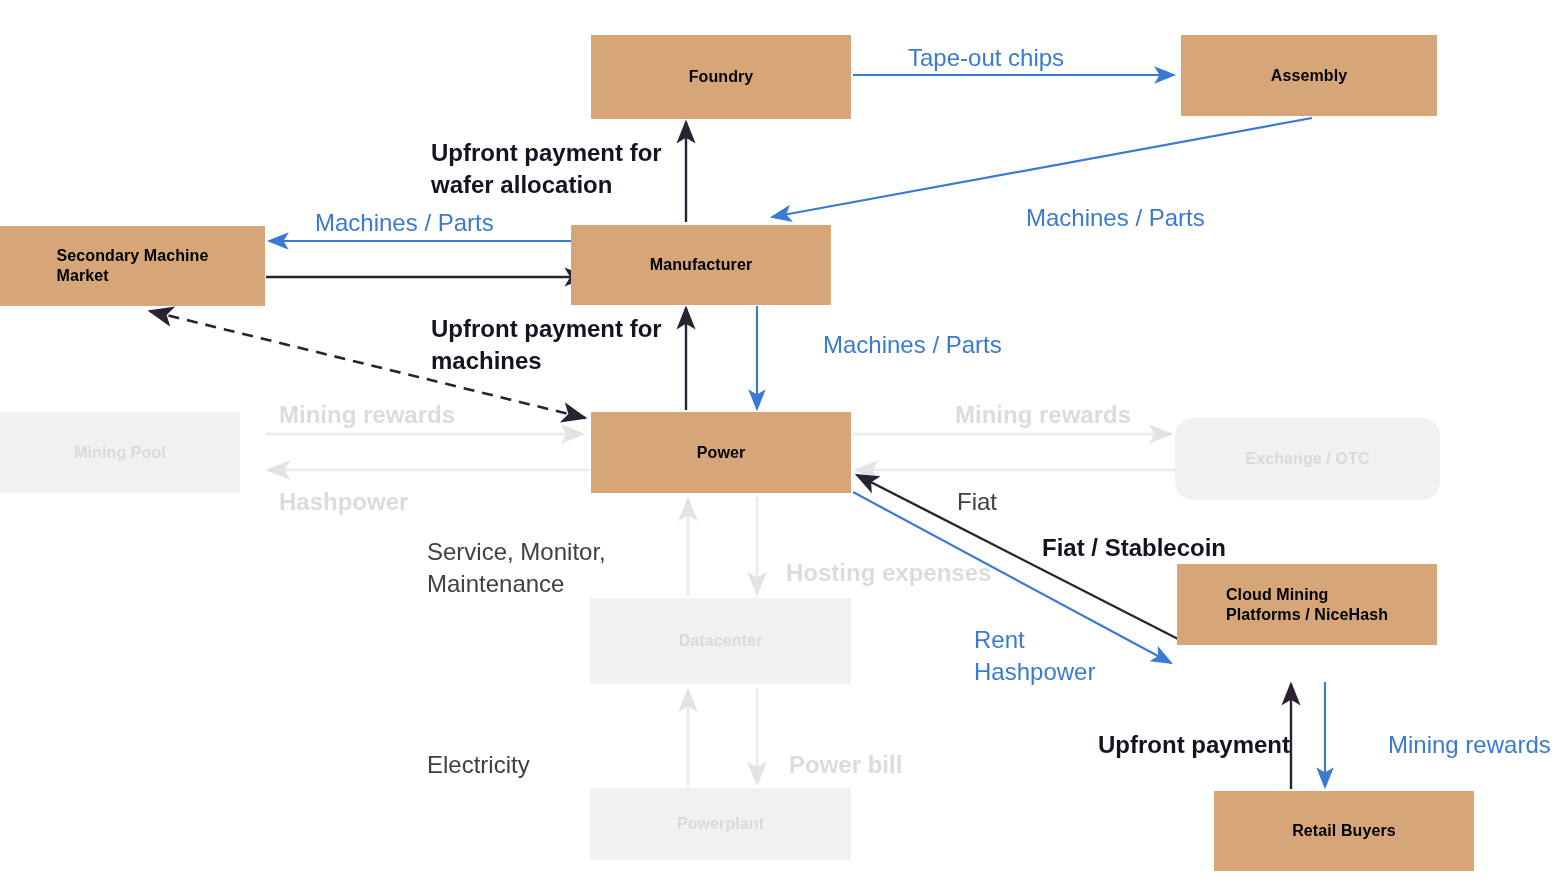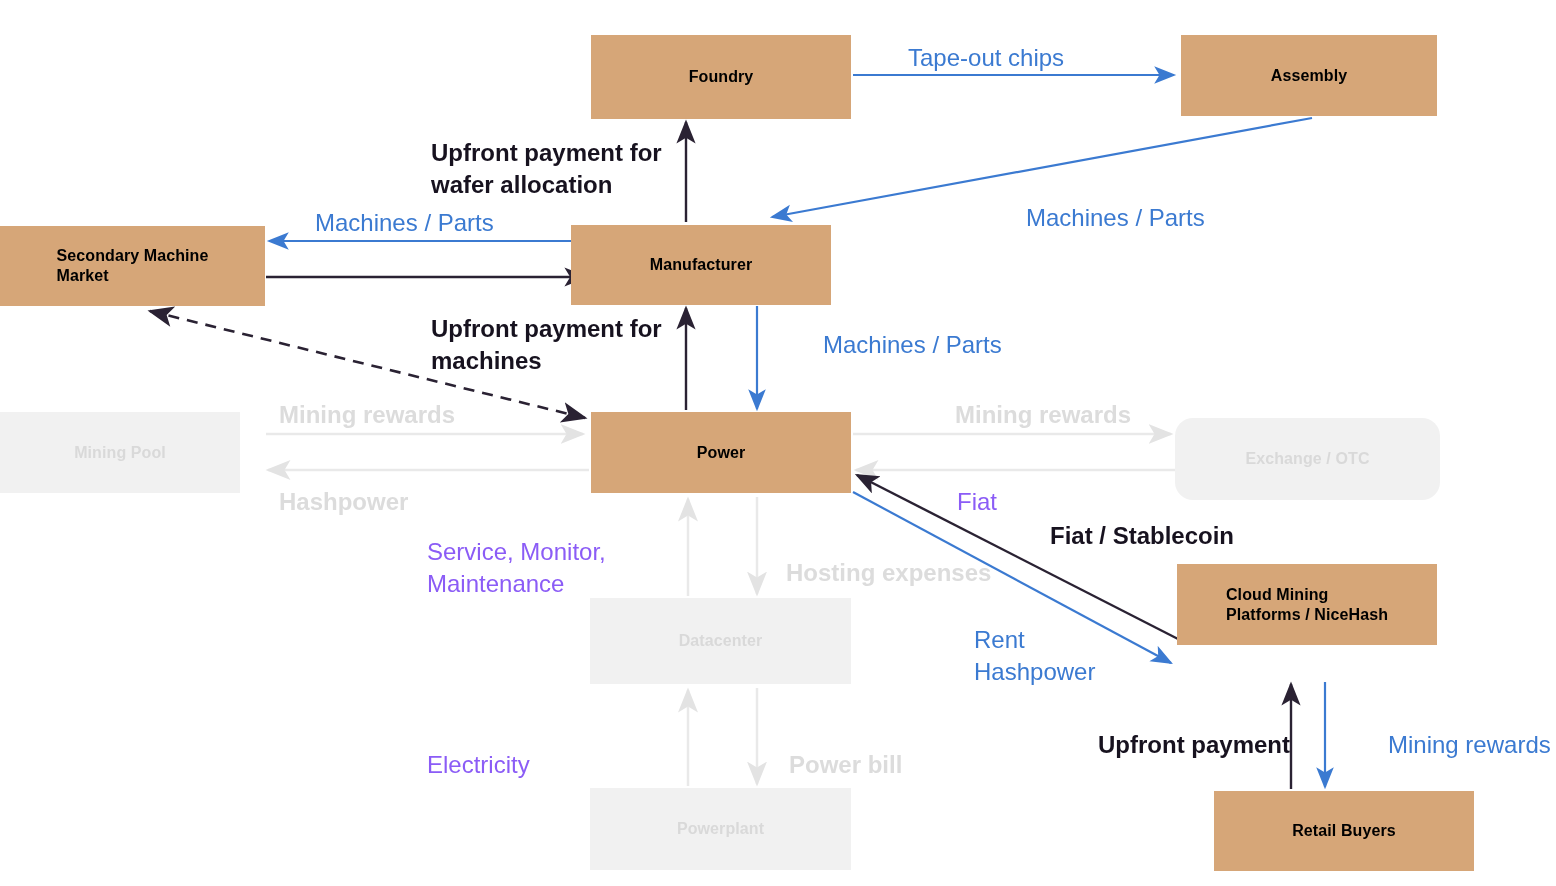--- a/index.html
+++ b/index.html
@@ -57,21 +57,21 @@
   }
   .lbl-blue {
     color: #3b7ad1;
     font-weight: normal;
   }
   .lbl-faded {
     color: #dcdcdc;
     font-weight: bold;
   }
   .lbl-faded-thin {
-    color: #8b5cf6;
+    color: #404040;
     font-weight: normal;
   }
 </style>
 </head>
 <body>
 
 <div id="canvas">
 
   <svg class="edges" viewBox="0 0 1556 886" xmlns="http://www.w3.org/2000/svg">
     <defs>
@@ -185,21 +185,21 @@
 Platforms / NiceHash</div>
 
   <div class="node" style="left: 1171px; top: 791px; width: 260px; height: 80px; white-space: pre-line; margin-left: 43px;">Retail Buyers</div>
 
   <div class="node faded" style="left: 0px; top: 412px; width: 240px; height: 81px; white-space: pre-line;">Mining Pool</div>
 
   <div class="node faded" style="left: 1175px; top: 418px; width: 265px; height: 82px; white-space: pre-line; border-radius: 18px;">Exchange / OTC</div>
 
   <div class="node faded" style="left: 590px; top: 598px; width: 261px; height: 86px; white-space: pre-line;">Datacenter</div>
 
-  <div class="node faded" style="left: 590px; top: 788px; width: 261px; height: 82px; white-space: pre-line;">Powerplant</div>
+  <div class="node faded" style="left: 590px; top: 788px; width: 261px; height: 72px; white-space: pre-line;">Powerplant</div>
 
   <div class="edge-label lbl-blue" style="left:908px; top:42px;">Tape-out chips</div>
 
   <div class="edge-label lbl-dark" style="left:431px; top:137px;">Upfront payment for
 wafer allocation</div>
 
   <div class="edge-label lbl-blue" style="left:1026px; top:202px;">Machines / Parts</div>
 
   <div class="edge-label lbl-blue" style="left:315px; top:207px;">Machines / Parts</div>
 
@@ -218,21 +218,21 @@
 
   <div class="edge-label lbl-faded-thin" style="left:427px; top:536px;">Service, Monitor,
 Maintenance</div>
 
   <div class="edge-label lbl-faded" style="left:786px; top:557px;">Hosting expenses</div>
 
   <div class="edge-label lbl-faded-thin" style="left:427px; top:749px;">Electricity</div>
 
   <div class="edge-label lbl-faded" style="left:789px; top:749px;">Power bill</div>
 
-  <div class="edge-label lbl-dark" style="left:1042px; top:520px;margin-left:8px;">Fiat / Stablecoin</div>
+  <div class="edge-label lbl-dark" style="left:1042px; top:532px;">Fiat / Stablecoin</div>
 
   <div class="edge-label lbl-blue" style="left:974px; top:624px;">Rent
 Hashpower</div>
 
   <div class="edge-label lbl-dark" style="left:1098px; top:729px;">Upfront payment</div>
 
   <div class="edge-label lbl-blue" style="left:1388px; top:729px;">Mining rewards</div>
 
 </div>
 

